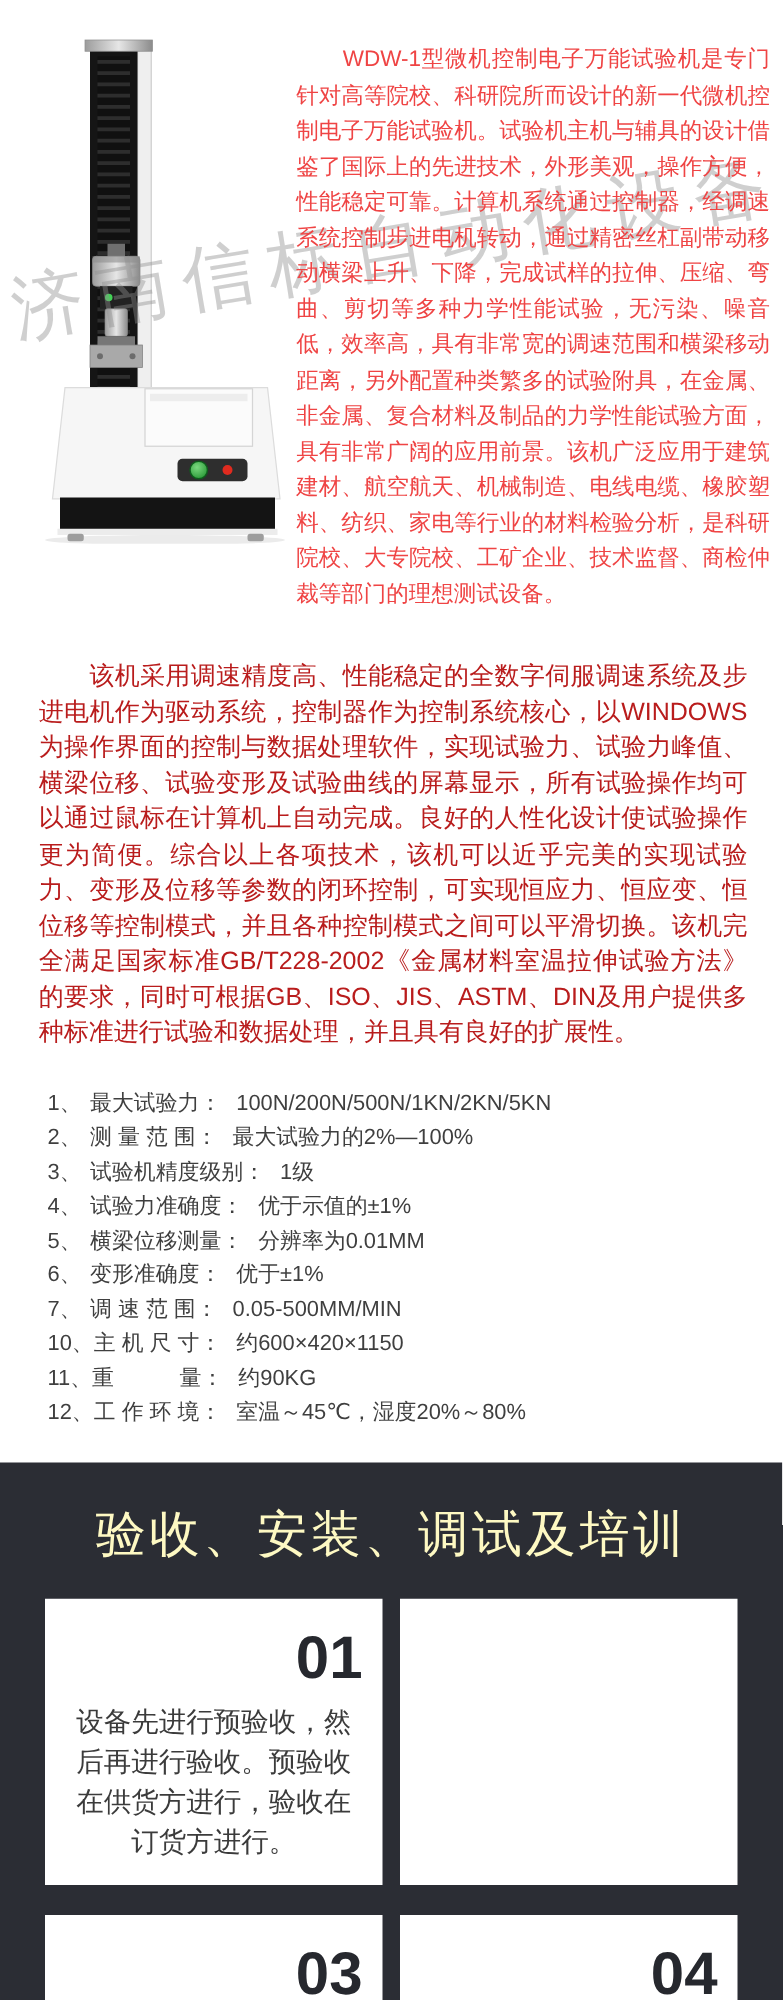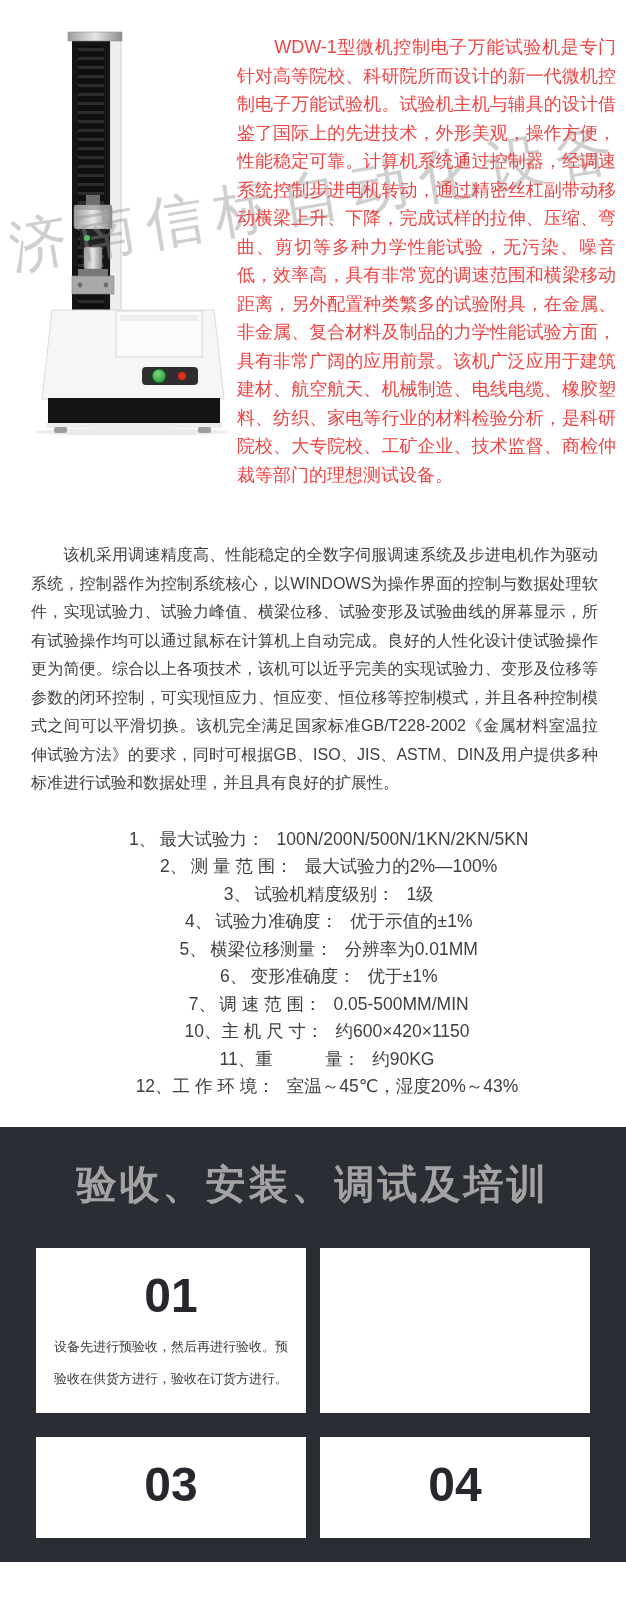--- a/index.html
+++ b/index.html
@@ -9,38 +9,38 @@
   
   .top{position:relative;display:flex;padding:15px 10px 0 8px;overflow:hidden;}
   .machine-wrap{flex:none;width:225px;height:420px;position:relative;z-index:0;}
   .intro-text{position:relative;z-index:2;flex:1;margin-left:4px;font-size:18px;
               line-height:28.5px;text-align:justify;color:#ef4444;}
   .watermark{position:absolute;left:10px;top:210px;z-index:1;white-space:nowrap;
              font-size:58px;letter-spacing:11px;color:#8f8f8f;opacity:.42;
              transform:rotate(-9.5deg);transform-origin:left center;pointer-events:none;}
 
   
-  .para2{position:relative;z-index:2;margin:34px 0 0;padding:0 28px 0 31px;
-         font-size:16px;line-height:28.5px;text-align:justify;color:#404040;}
+  .para2{position:relative;z-index:2;margin:20px 0 0;padding:0 28px 0 31px;
+         font-size:20px;line-height:28.5px;text-align:justify;color:#b91c1c;}
 
   
   .specs{list-style:none;margin:28px 0 0;padding:0 10px 0 38px;
-         font-size:17.5px;line-height:27.5px;color:#3f3f3f;text-align:center;}
+         font-size:17.5px;line-height:27.5px;color:#3f3f3f;}
   .spec-num{display:inline-block;min-width:34px;}
   .spec-value{margin-left:12px;}
 
   
   .training{margin-top:26px;background:#2b2d34;padding:18px 36px 24px;}
-  .training-title{color:#a3a3a3;font-size:40px;font-weight:700;text-align:center;
-                  letter-spacing:3px;margin:12px 0 36px;}
+  .training-title{color:#fef9c3;font-size:40px;font-weight:400;text-align:center;
+                  letter-spacing:3px;margin:12px 0 24px;}
   .cards{display:grid;grid-template-columns:1fr 1fr;gap:24px 14px;}
   .card{background:#ffffff;text-align:center;padding:16px 16px 18px;}
   .card-number{font-size:48px;font-weight:700;color:#26282e;line-height:1.15;margin:4px 0 8px;
-               font-family:"Liberation Sans","DejaVu Sans",sans-serif;}
-  .card-text{font-size:13px;line-height:32px;color:#3b3b3b;margin:0;}
+               font-family:"Liberation Sans","DejaVu Sans",sans-serif;text-align:right;}
+  .card-text{font-size:22px;line-height:32px;color:#3b3b3b;margin:0;}
 </style>
 </head>
 <body>
 
 <div class="page">
 
   <section class="top">
 
     <div class="machine-wrap">
       <svg width="225" height="420" viewBox="0 0 225 420">
@@ -117,21 +117,21 @@
   <ul class="specs">
     <li><span class="spec-num">1、</span><span>最大试验力：</span><span class="spec-value">100N/200N/500N/1KN/2KN/5KN</span></li>
     <li><span class="spec-num">2、</span><span>测 量 范 围：</span><span class="spec-value">最大试验力的2%—100%</span></li>
     <li><span class="spec-num">3、</span><span>试验机精度级别：</span><span class="spec-value">1级</span></li>
     <li><span class="spec-num">4、</span><span>试验力准确度：</span><span class="spec-value">优于示值的±1%</span></li>
     <li><span class="spec-num">5、</span><span>横梁位移测量：</span><span class="spec-value">分辨率为0.01MM</span></li>
     <li><span class="spec-num">6、</span><span>变形准确度：</span><span class="spec-value">优于±1%</span></li>
     <li><span class="spec-num">7、</span><span>调 速 范 围：</span><span class="spec-value">0.05-500MM/MIN</span></li>
     <li><span class="spec-num">10、</span><span>主 机 尺 寸：</span><span class="spec-value">约600×420×1150</span></li>
     <li><span class="spec-num">11、</span><span>重　　　量：</span><span class="spec-value">约90KG</span></li>
-    <li><span class="spec-num">12、</span><span>工 作 环 境：</span><span class="spec-value">室温～45℃，湿度20%～43%</span></li>
+    <li><span class="spec-num">12、</span><span>工 作 环 境：</span><span class="spec-value">室温～45℃，湿度20%～80%</span></li>
   </ul>
 
   <section class="training">
     <h2 class="training-title">验收、安装、调试及培训</h2>
     <div class="cards">
       <div class="card">
         <div class="card-number">01</div>
         <p class="card-text">设备先进行预验收，然后再进行验收。预验收在供货方进行，验收在订货方进行。</p>
       </div>
       <div class="card">

